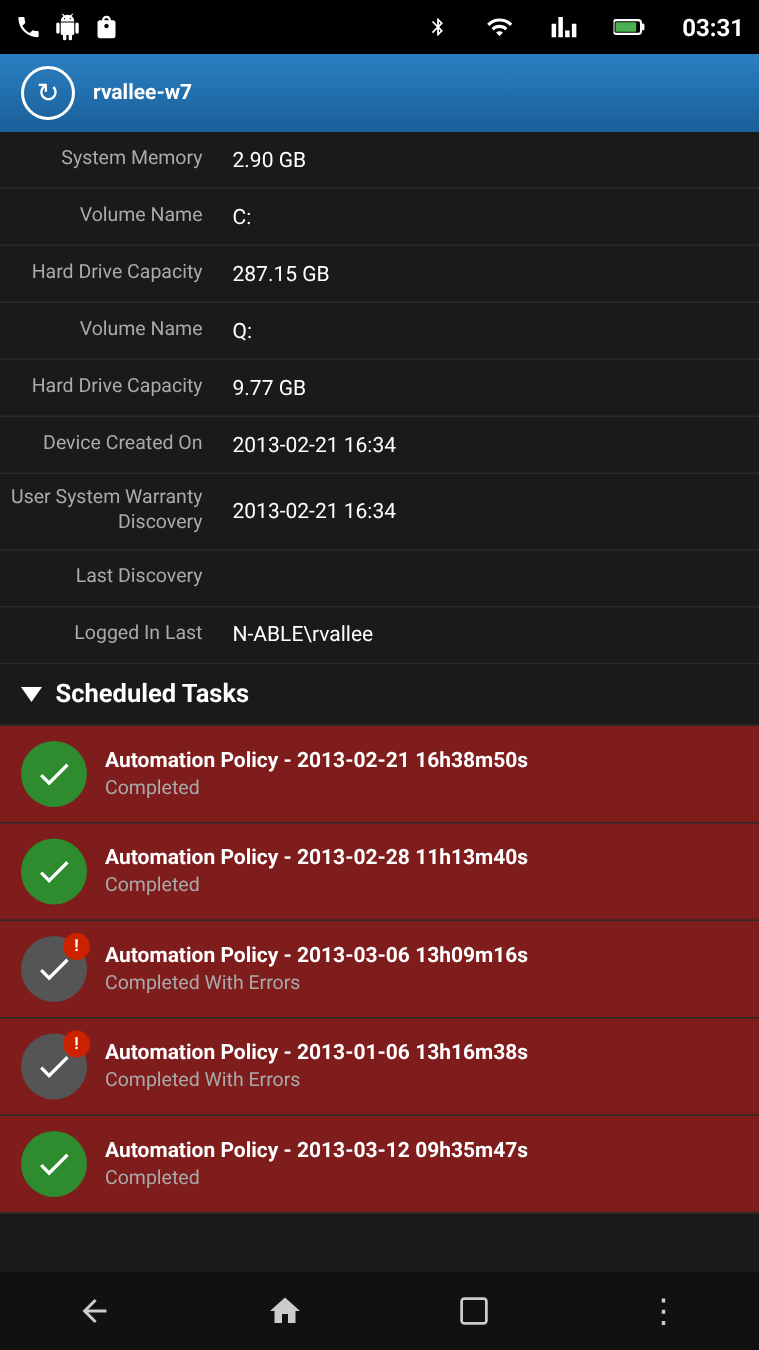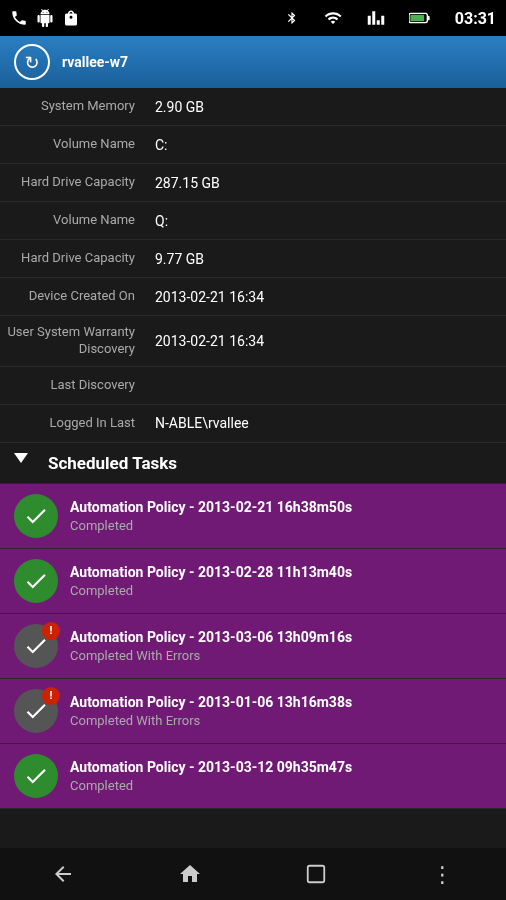--- a/index.html
+++ b/index.html
@@ -92,39 +92,40 @@
       padding: 8px 10px;
       display: flex;
       align-items: center;
     }
 
     
     .section-header {
       background: #1a1a1a;
       padding: 10px 14px;
       display: flex;
-      gap: 20px;
+      align-items: center;
+      gap: 9px;
       border-bottom: 1px solid #2a2a2a;
     }
     .section-title {
       font-size: 17px;
       font-weight: bold;
       color: #fff;
     }
     .triangle-down {
       width: 0;
       height: 0;
       border-left: 7px solid transparent;
       border-right: 7px solid transparent;
       border-top: 10px solid #fff;
     }
 
     
     .task-list {
-      background: #701a75;
+      background: #7f1d1d;
     }
     .task-item {
       display: flex;
       align-items: center;
       padding: 10px 14px;
       border-bottom: 1px solid #2a2a2a;
       gap: 12px;
     }
     .task-icon {
       width: 44px;

